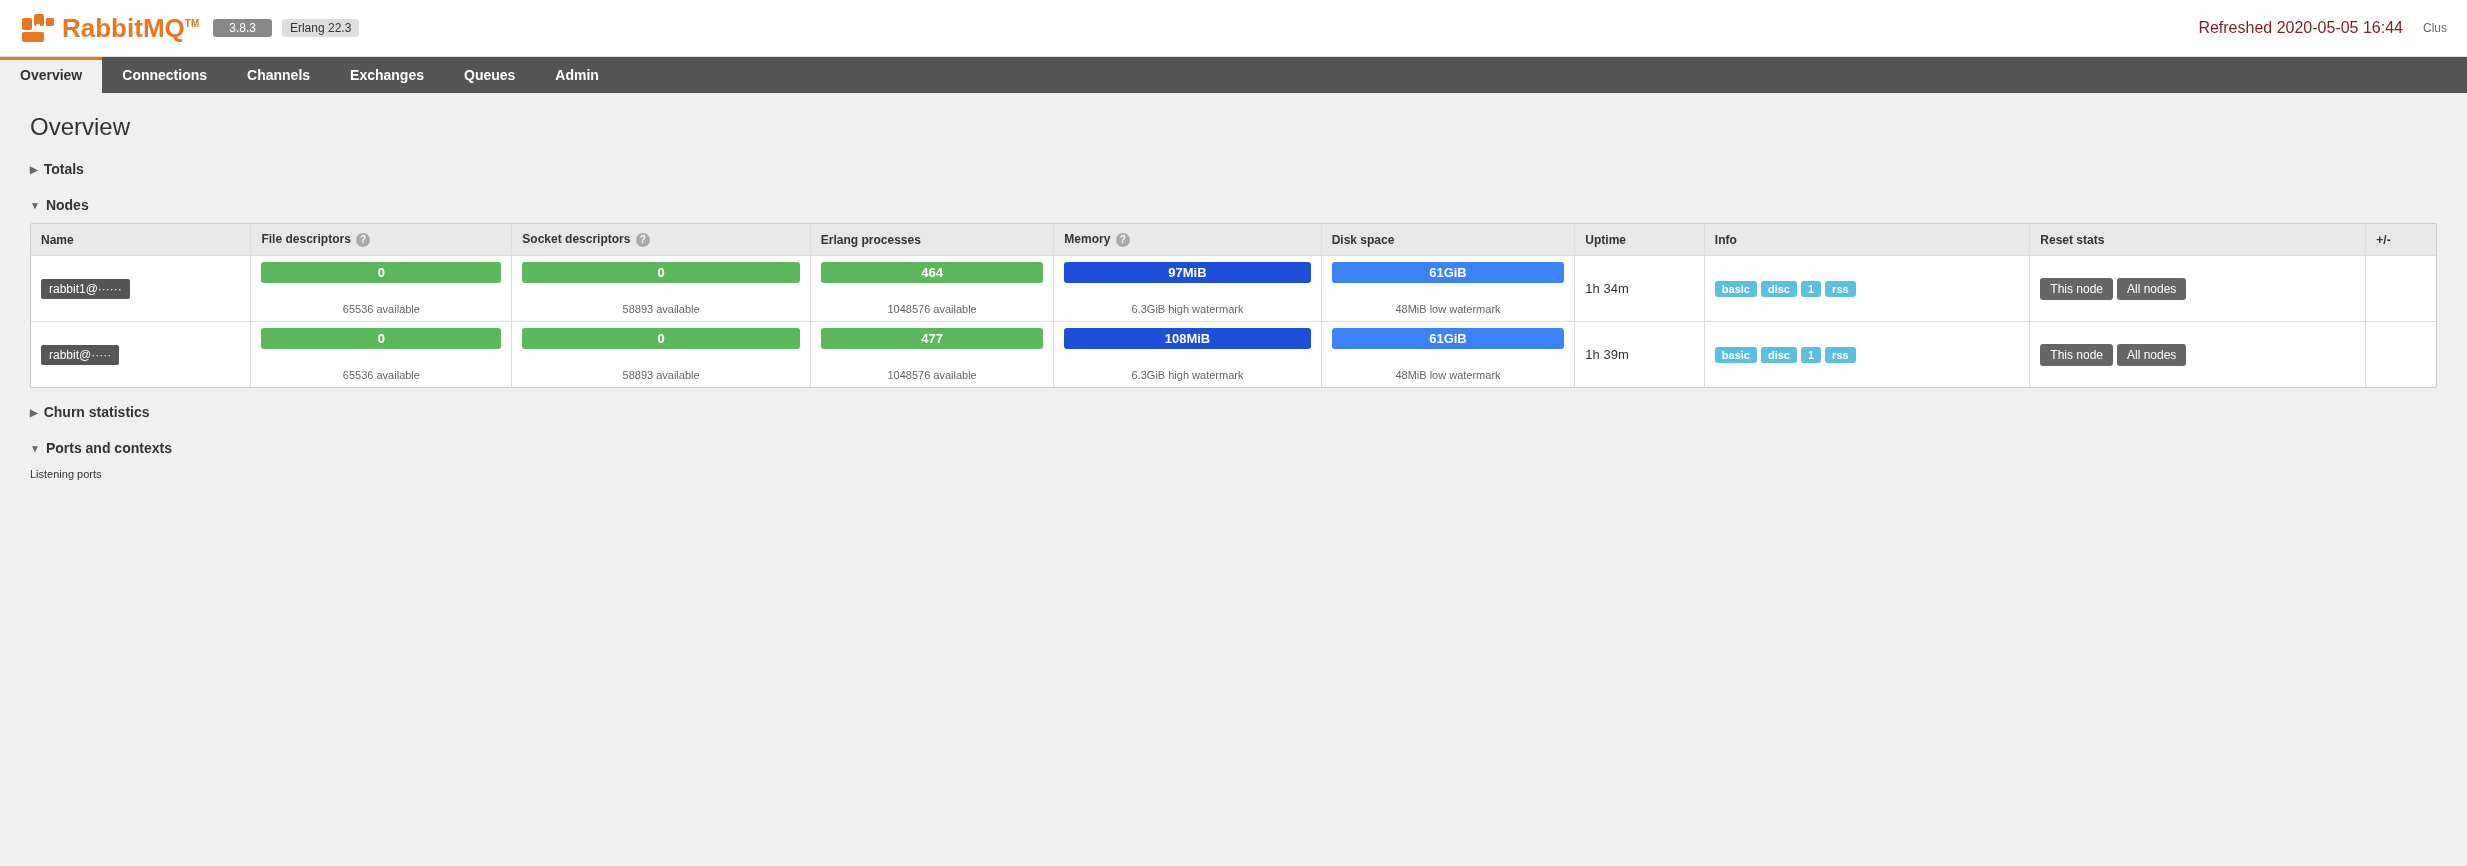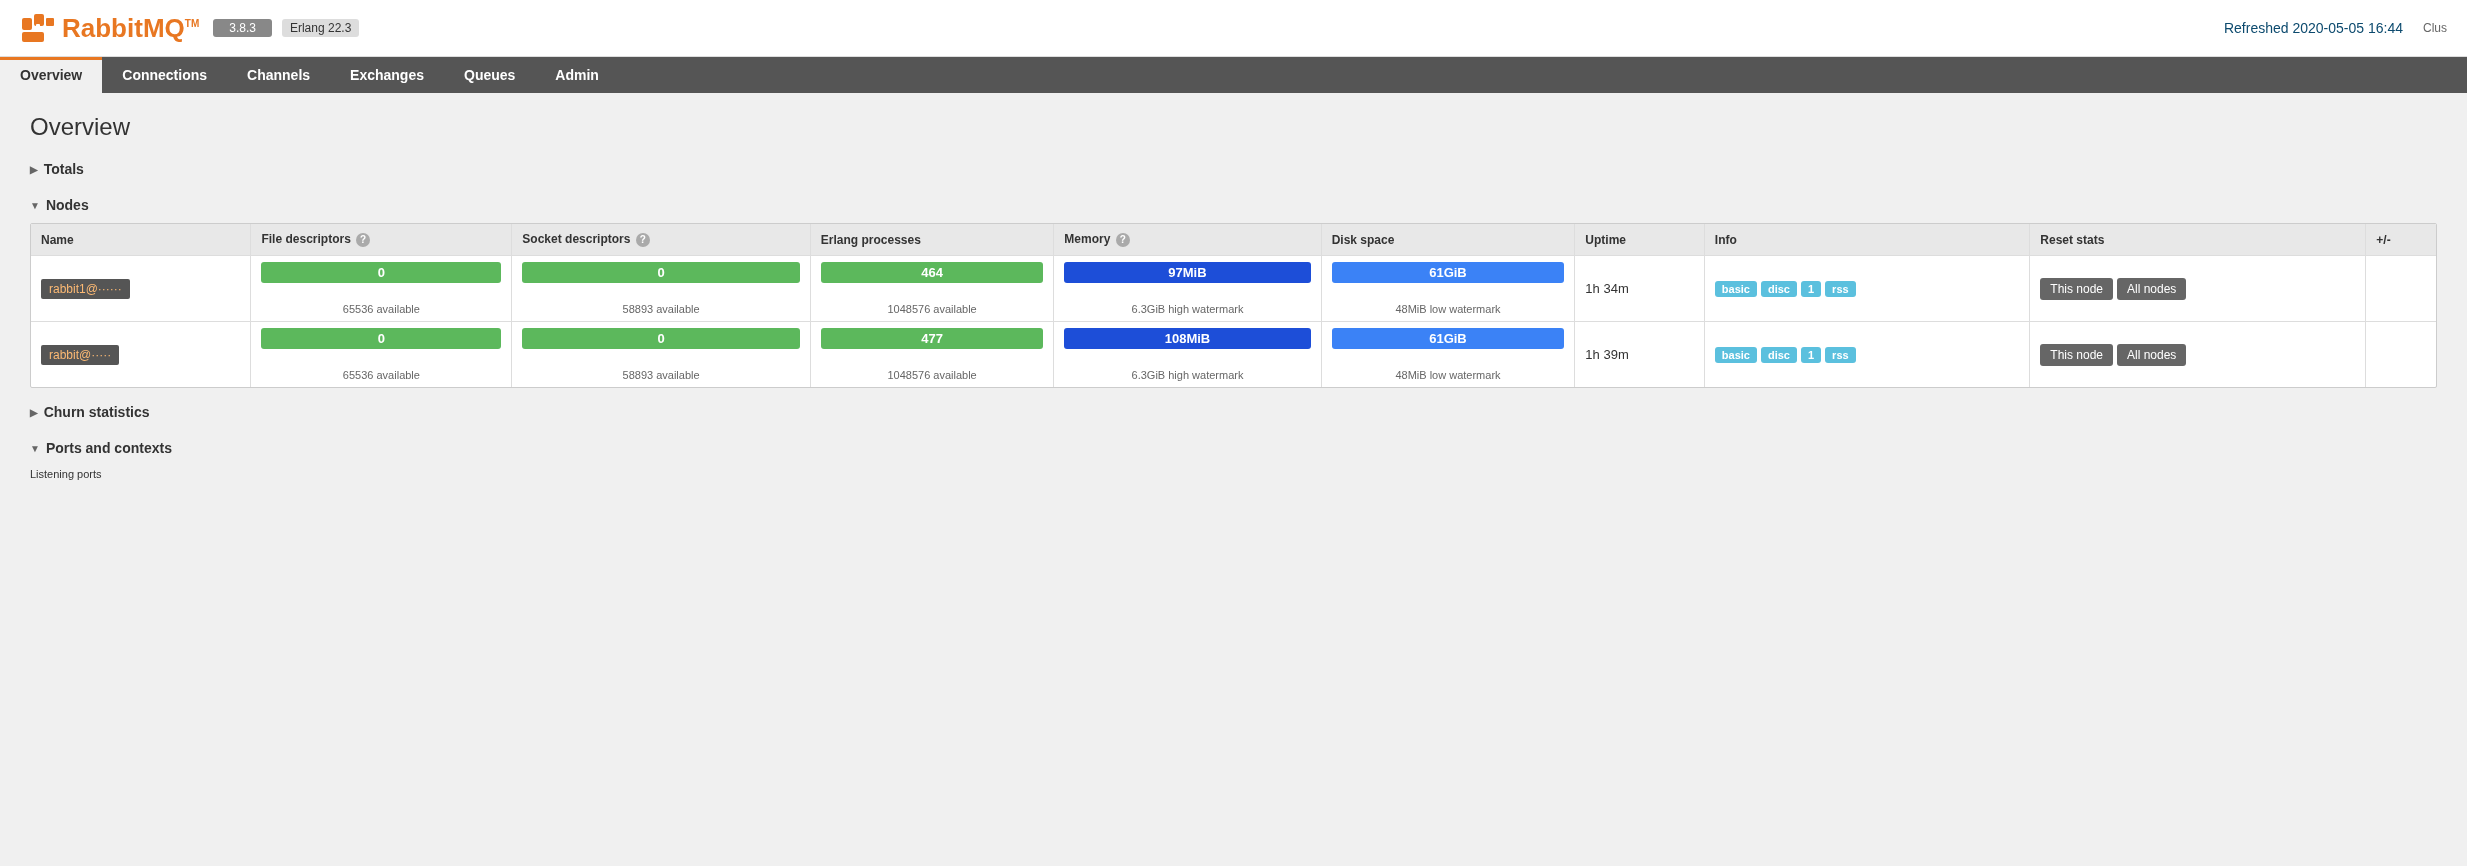--- a/index.html
+++ b/index.html
@@ -40,22 +40,22 @@
     }
     .erlang-badge {
       background: #ddd;
       color: #333;
       border-radius: 3px;
       padding: 2px 8px;
       font-size: 12px;
       margin-left: 4px;
     }
     .refresh-info {
-      font-size: 14px;
-      color: #0c4a6e;
+      font-size: 16px;
+      color: #7f1d1d;
       text-align: center;
     }
     .cluster-info {
       font-size: 12px;
       color: #666;
     }
 
     
     .nav-bar {
       background: #555;
@@ -141,21 +141,21 @@
     }
     tbody td {
       padding: 6px 10px;
       vertical-align: middle;
       border-right: 1px solid #ddd;
     }
     tbody td:last-child { border-right: none; }
 
     .node-name {
       background: #555;
-      color: #fdba74;
+      color: #ffffff;
       border-radius: 2px;
       padding: 3px 8px;
       font-size: 12px;
       white-space: nowrap;
       display: inline-block;
     }
 
     .stat-cell {
       text-align: center;
       min-width: 120px;

